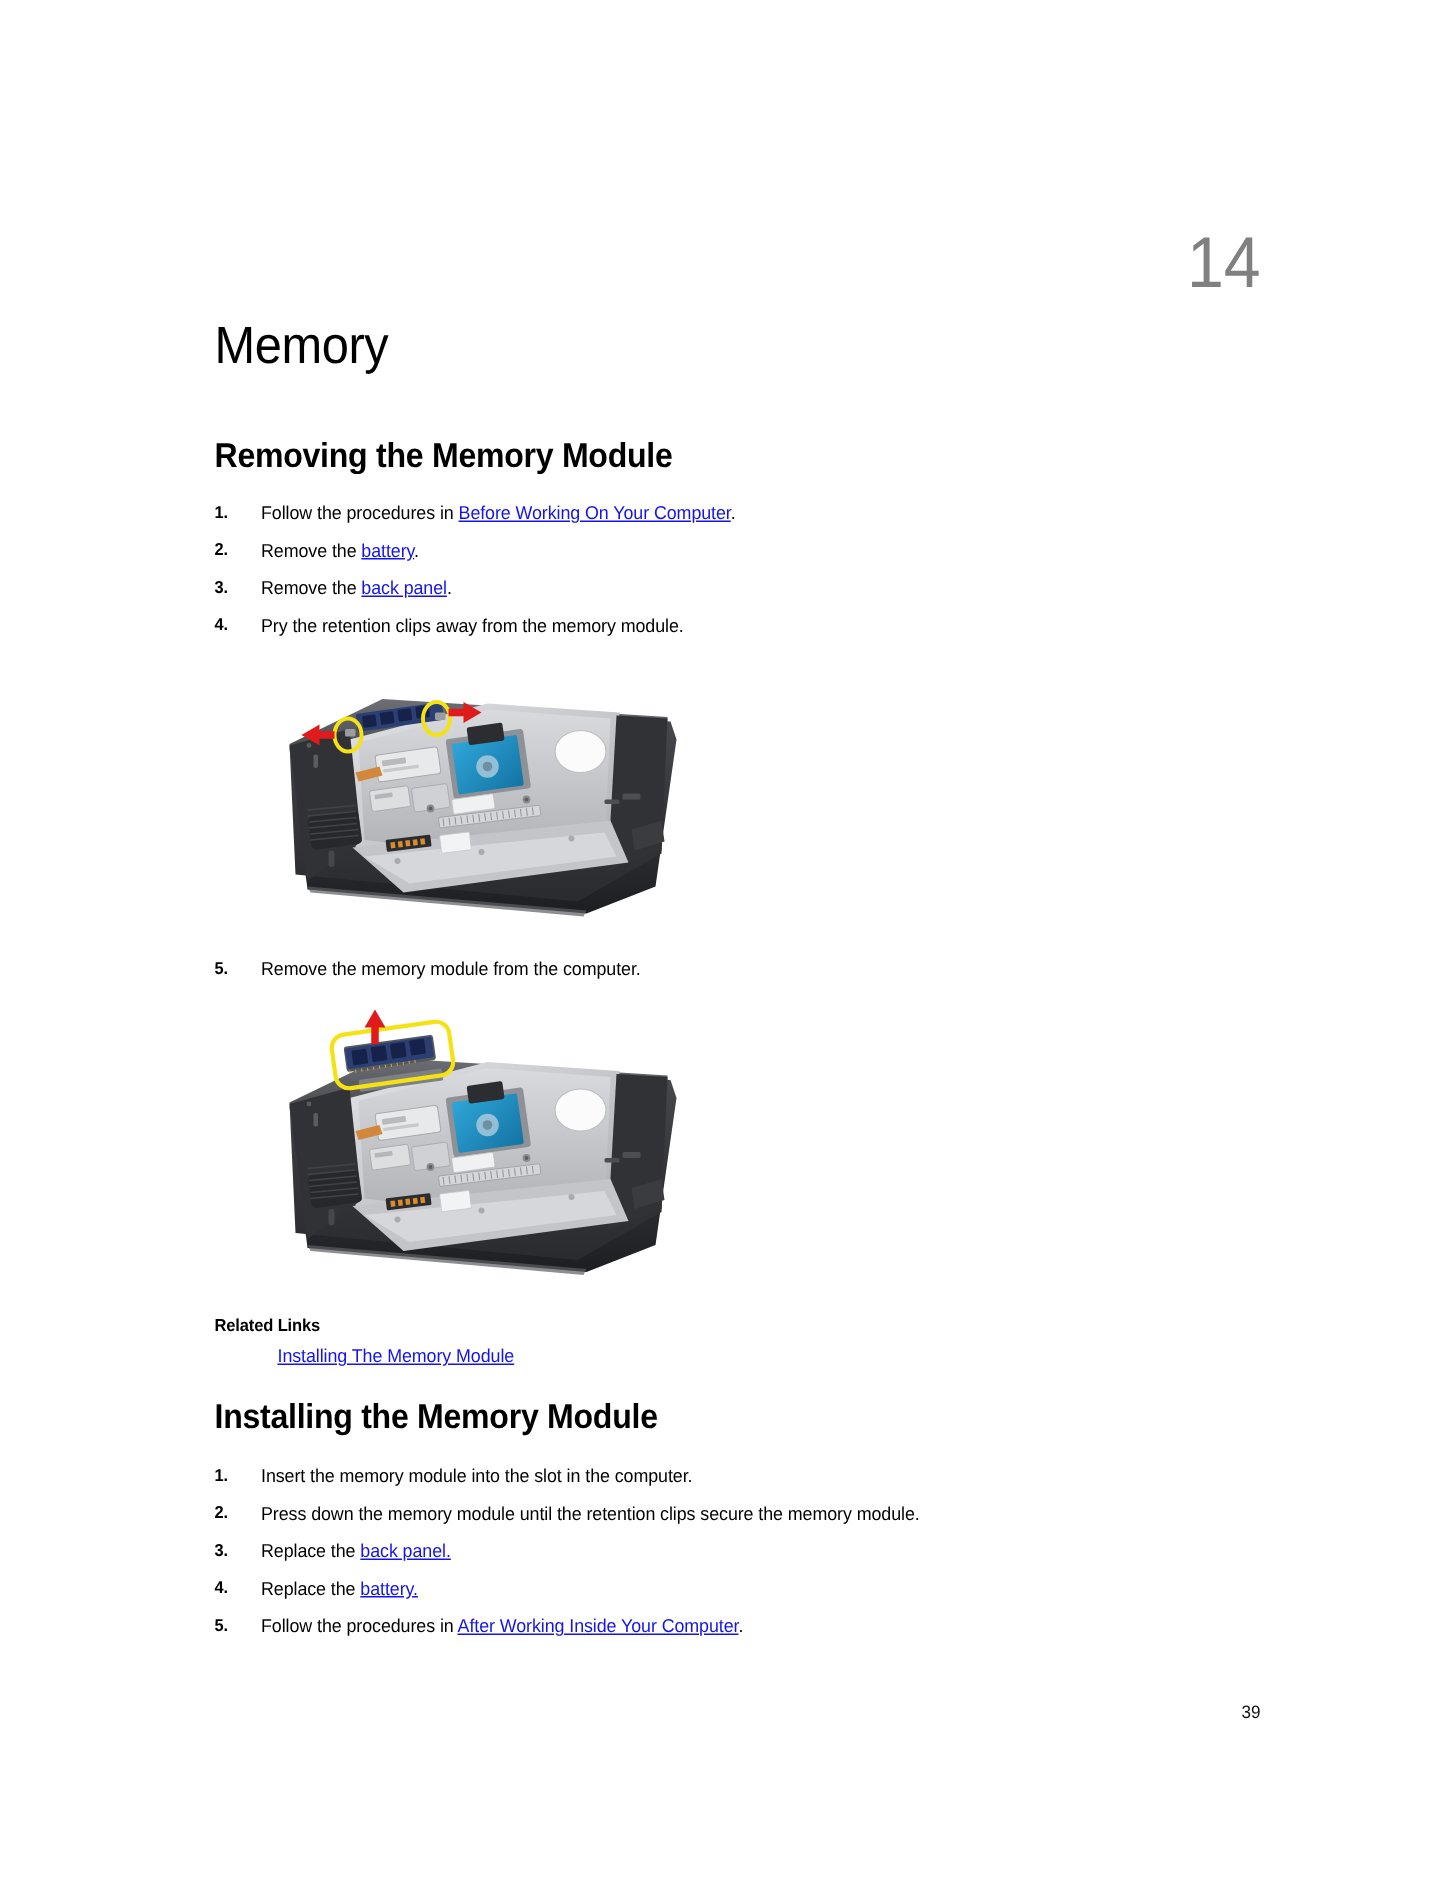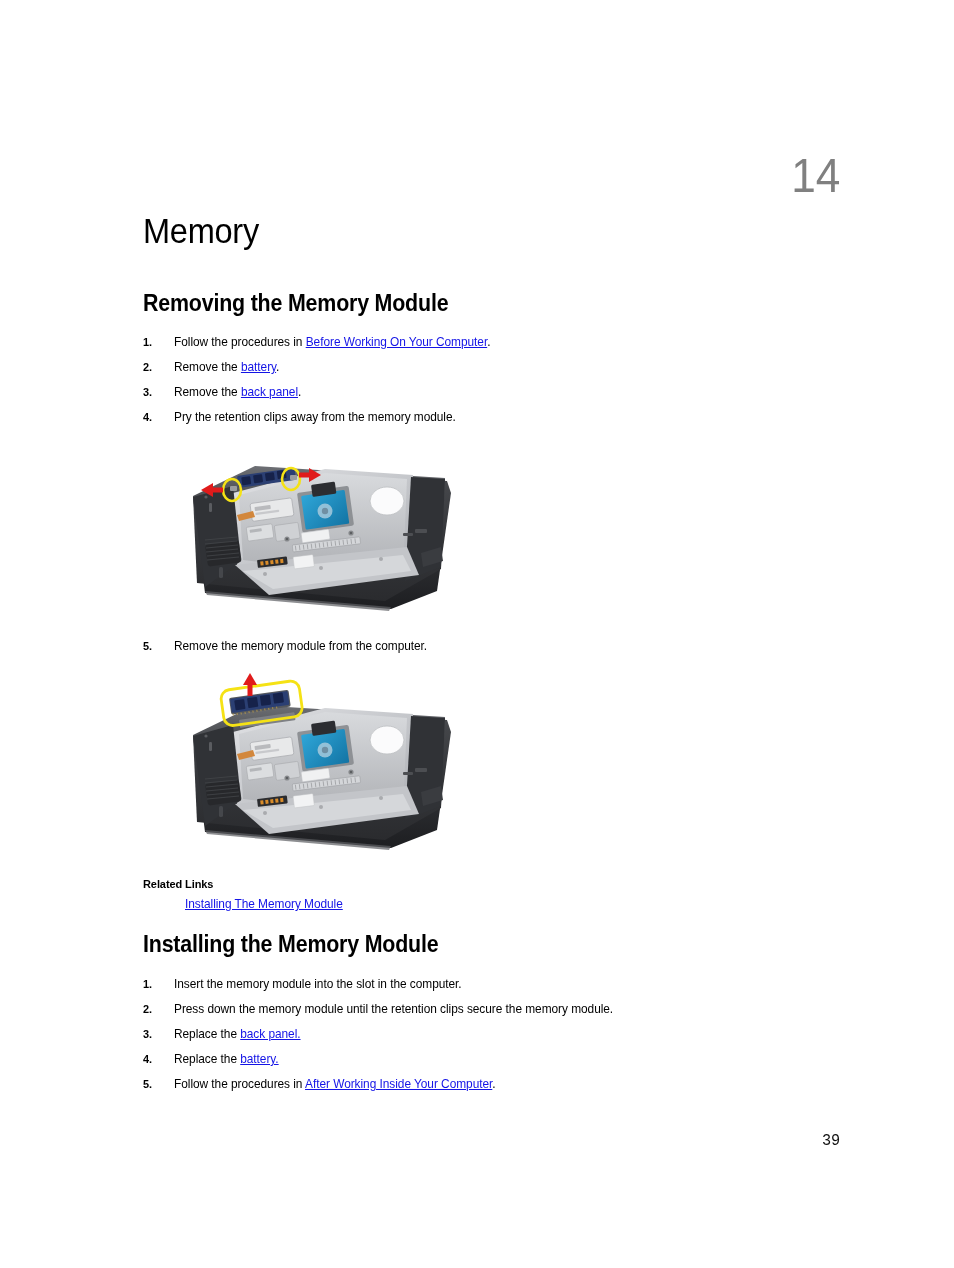--- a/index.html
+++ b/index.html
@@ -147,27 +147,26 @@
     letter-spacing: -0.05px;
     transform: scaleX(0.96);
     transform-origin: left top;
   }
 
   
   .page-number {
     position: absolute;
     right: 114px;
     top: 1133px;
-    font-size: 16px;
+    font-size: 12px;
     line-height: 16px;
     color: #111111;
     text-align: right;
     transform: scaleX(0.95);
     transform-origin: right top;
-    font-family: Liberation Mono, monospace;
   }
 </style>
 </head>
 <body>
 
 <div class="page">
 
   <div class="chapter-num">14</div>
 
   <div class="chapter-title">Memory</div>

